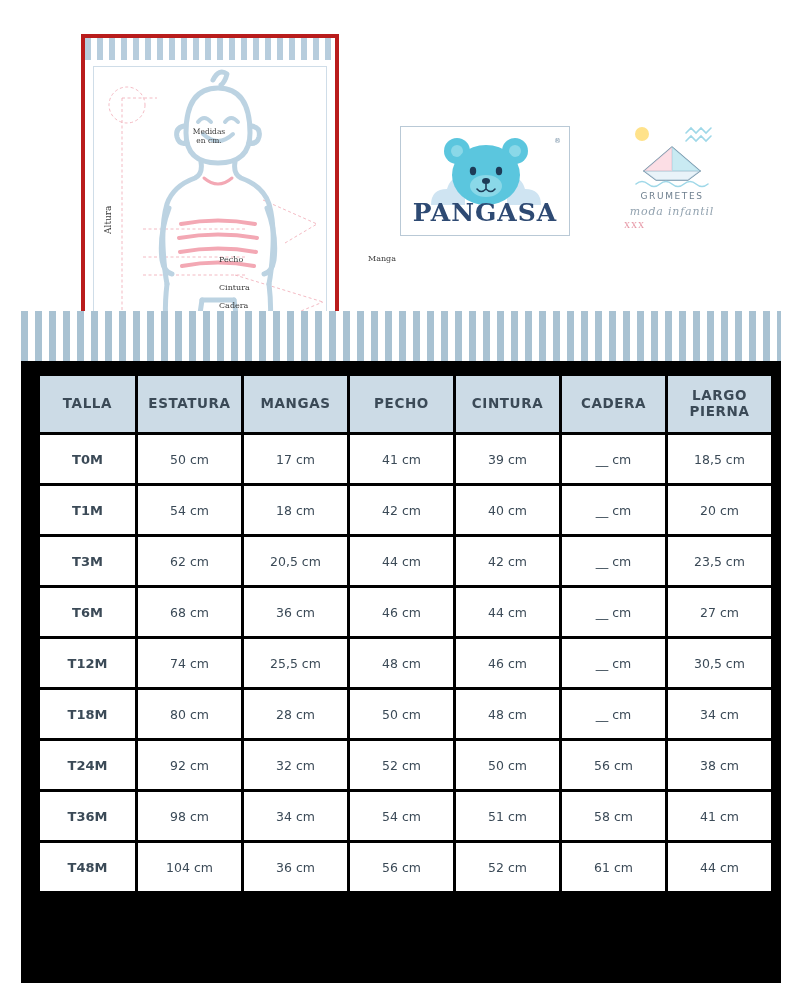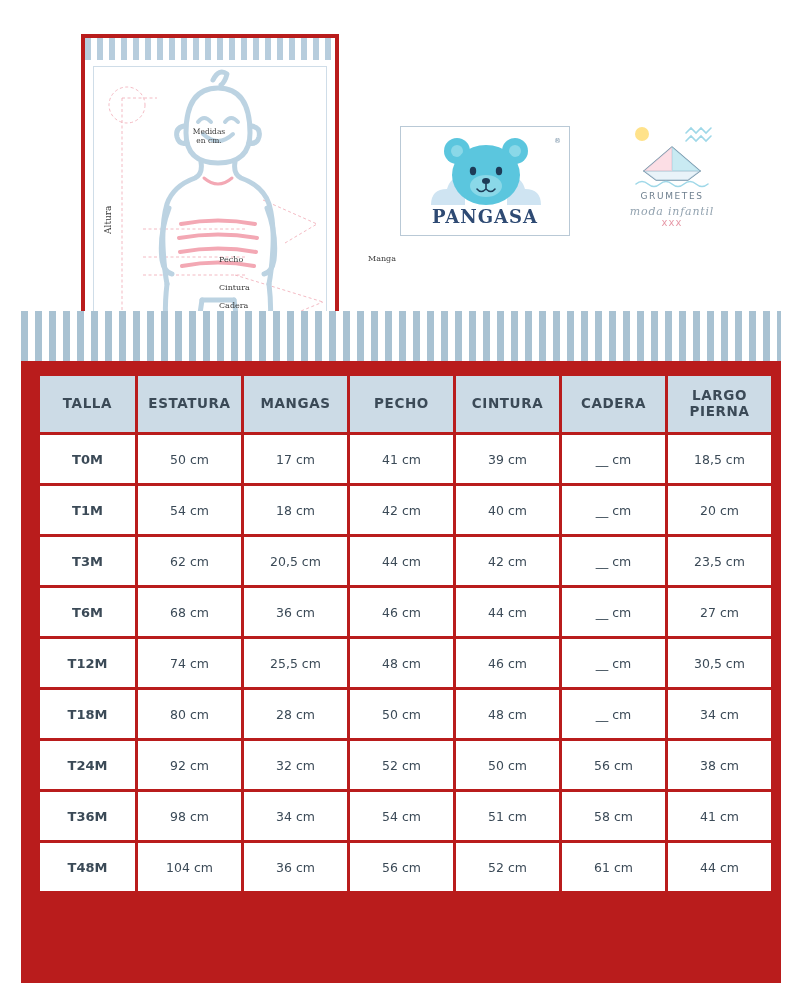--- a/index.html
+++ b/index.html
@@ -92,21 +92,21 @@
     border: 1px solid #b9c9d6;
     box-sizing: border-box;
   }
   #brand-wordmark {
     position: absolute;
     left: 0;
     right: 0;
     bottom: 8px;
     text-align: center;
     font-family: "DejaVu Serif", serif;
-    font-size: 18px;
+    font-size: 25px;
     letter-spacing: 1px;
     color: #2e4a73;
     font-weight: bold;
   }
   #brand-reg {
     position: absolute;
     right: 8px;
     top: 10px;
     font-size: 7px;
     color: #7892a8;
@@ -141,34 +141,35 @@
     font-style: italic;
     font-size: 11px;
     letter-spacing: 0.8px;
     color: #93a3b0;
   }
   #grumetes-xxx {
     position: absolute;
     left: 0;
     right: 0;
     top: 92px;
-    text-align: center;
-    font-size: 10px;
+    text-align: left;
+    font-size: 12px;
     letter-spacing: 1px;
     color: #e79aa8;
+    font-family: Liberation Serif, serif;
   }
 
   
   #table-panel {
     position: absolute;
     left: 21px;
     top: 311px;
     width: 760px;
     height: 672px;
-    background: #b91c1c;
+    background: #000000;
     box-sizing: border-box;
     padding-left: 12px;
   }
   #table-stripes {
     position: absolute;
     left: 0;
     top: 0;
     width: 100%;
     height: 50px;
     background: repeating-linear-gradient(to right,

